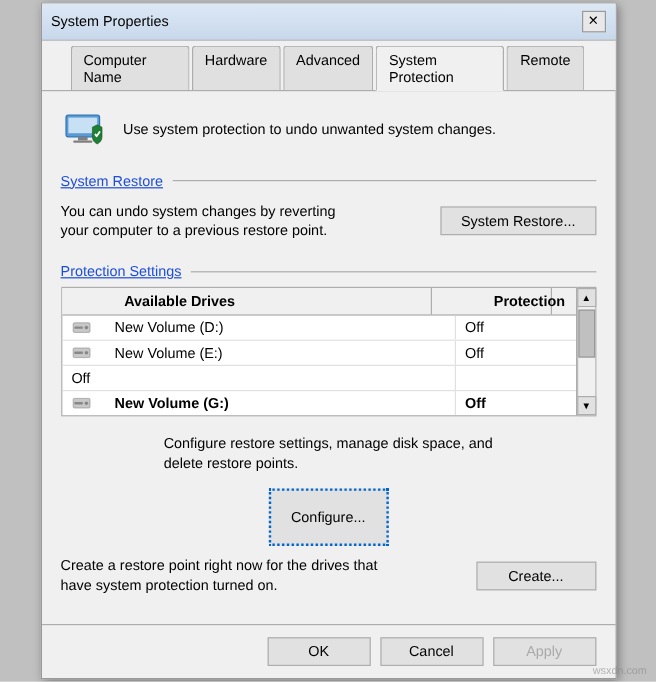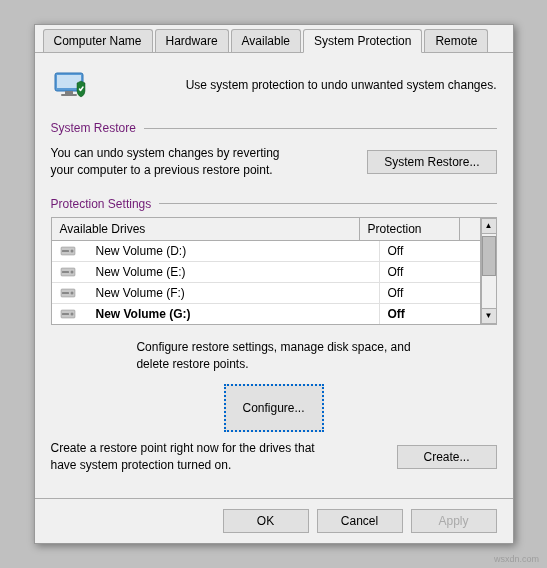--- a/index.html
+++ b/index.html
@@ -54,21 +54,21 @@
       cursor: pointer;
       display: flex;
       align-items: center;
       justify-content: center;
       font-size: 11px;
     }
 
     .tabs {
       display: flex;
       background: #f0f0f0;
-      padding: 4px 8px 0;
+      padding: 4px 24px 0;
       border-bottom: 1px solid #adadad;
     }
 
     .tab {
       padding: 4px 10px;
       border: 1px solid #adadad;
       border-bottom: none;
       background: #e0e0e0;
       cursor: pointer;
       font-size: 12px;
@@ -88,21 +88,20 @@
 
     .content {
       padding: 12px 16px;
     }
 
     .header-section {
       display: flex;
       align-items: center;
       gap: 12px;
       margin-bottom: 16px;
-      justify-content: space-between;
     }
 
     .icon-area {
       width: 40px;
       height: 40px;
       flex-shrink: 0;
     }
 
     .shield-icon {
       width: 40px;
@@ -113,25 +112,26 @@
       font-size: 12px;
       color: #000;
     }
 
     .section-group {
       margin-bottom: 14px;
     }
 
     .section-title {
       font-size: 12px;
-      color: #701a75;
+      color: #1d4ed8;
       margin-bottom: 6px;
       display: flex;
       align-items: center;
       gap: 8px;
+      text-decoration: underline;
     }
 
     .section-title::after {
       content: '';
       flex: 1;
       height: 1px;
       background: #adadad;
     }
 
     .section-row {
@@ -172,22 +172,23 @@
 
     .table-header {
       display: grid;
       grid-template-columns: 1fr 100px 20px;
       background: #f0f0f0;
       border-bottom: 1px solid #adadad;
     }
 
     .table-header-cell {
       padding: 4px 8px;
-      font-weight: normal;
+      font-weight: bold;
       border-right: 1px solid #adadad;
+      margin-left: 44px;
     }
 
     .table-body {
       overflow: hidden;
     }
 
     .table-row-item {
       display: grid;
       grid-template-columns: 1fr 100px;
       border-bottom: 1px solid #e0e0e0;
@@ -281,25 +282,31 @@
       font-size: 9px;
       color: #888;
       opacity: 0.6;
     }
   </style>
 </head>
 <body>
 
 <div class="window">
 
+  <div class="title-bar">
+    <span class="title-bar-text">System Properties</span>
+    <div class="title-bar-controls">
+      <button class="close-btn">✕</button>
+    </div>
+  </div>
 
   <div class="tabs">
     <div class="tab">Computer Name</div>
     <div class="tab">Hardware</div>
-    <div class="tab">Available</div>
+    <div class="tab">Advanced</div>
     <div class="tab active">System Protection</div>
     <div class="tab">Remote</div>
   </div>
 
   <div class="content">
 
     <div class="header-section">
       <div class="icon-area">
         <svg class="shield-icon" viewBox="0 0 40 40" xmlns="http://www.w3.org/2000/svg">
 
@@ -351,28 +358,20 @@
                 <svg width="16" height="12" viewBox="0 0 16 12">
                   <rect x="1" y="2" width="14" height="8" rx="1" fill="#c8c8c8" stroke="#888" stroke-width="0.5"></rect>
                   <circle cx="12" cy="6" r="1.5" fill="#888"></circle>
                   <rect x="2" y="5" width="7" height="2" rx="0.5" fill="#888"></rect>
                 </svg>
                 <span>New Volume (E:)</span>
               </div>
               <div class="table-cell">Off</div>
             </div>
             <div class="table-row-item">
-              <div class="table-cell">
-                <svg width="16" height="12" viewBox="0 0 16 12">
-                  <rect x="1" y="2" width="14" height="8" rx="1" fill="#c8c8c8" stroke="#888" stroke-width="0.5"></rect>
-                  <circle cx="12" cy="6" r="1.5" fill="#888"></circle>
-                  <rect x="2" y="5" width="7" height="2" rx="0.5" fill="#888"></rect>
-                </svg>
-                <span>New Volume (F:)</span>
-              </div>
               <div class="table-cell">Off</div>
             </div>
             <div class="table-row-item">
               <div class="table-cell">
                 <svg width="16" height="12" viewBox="0 0 16 12">
                   <rect x="1" y="2" width="14" height="8" rx="1" fill="#c8c8c8" stroke="#888" stroke-width="0.5"></rect>
                   <circle cx="12" cy="6" r="1.5" fill="#888"></circle>
                   <rect x="2" y="5" width="7" height="2" rx="0.5" fill="#888"></rect>
                 </svg>
                 <span>New Volume (G:)</span>

